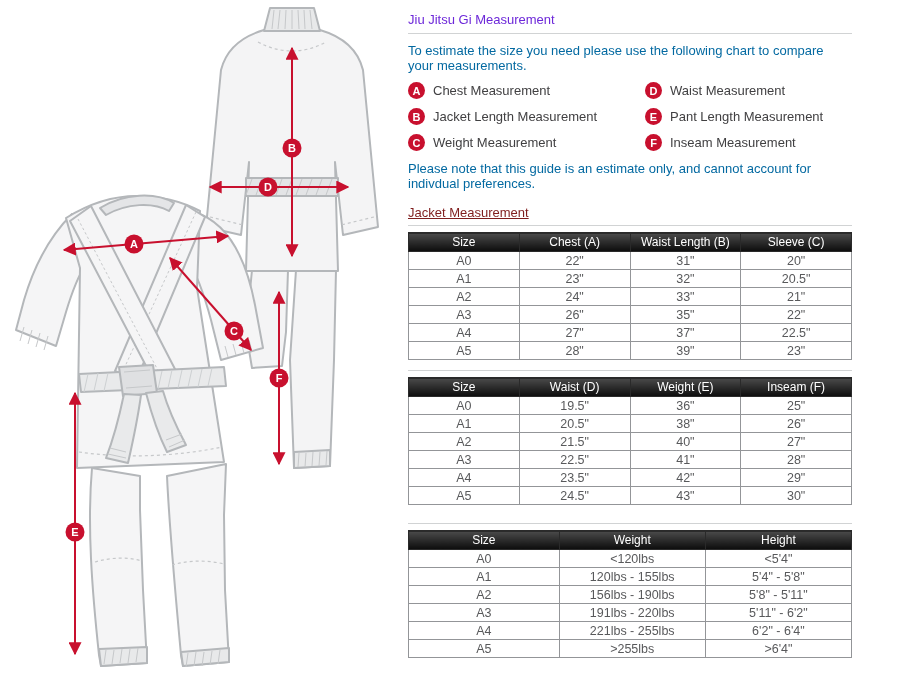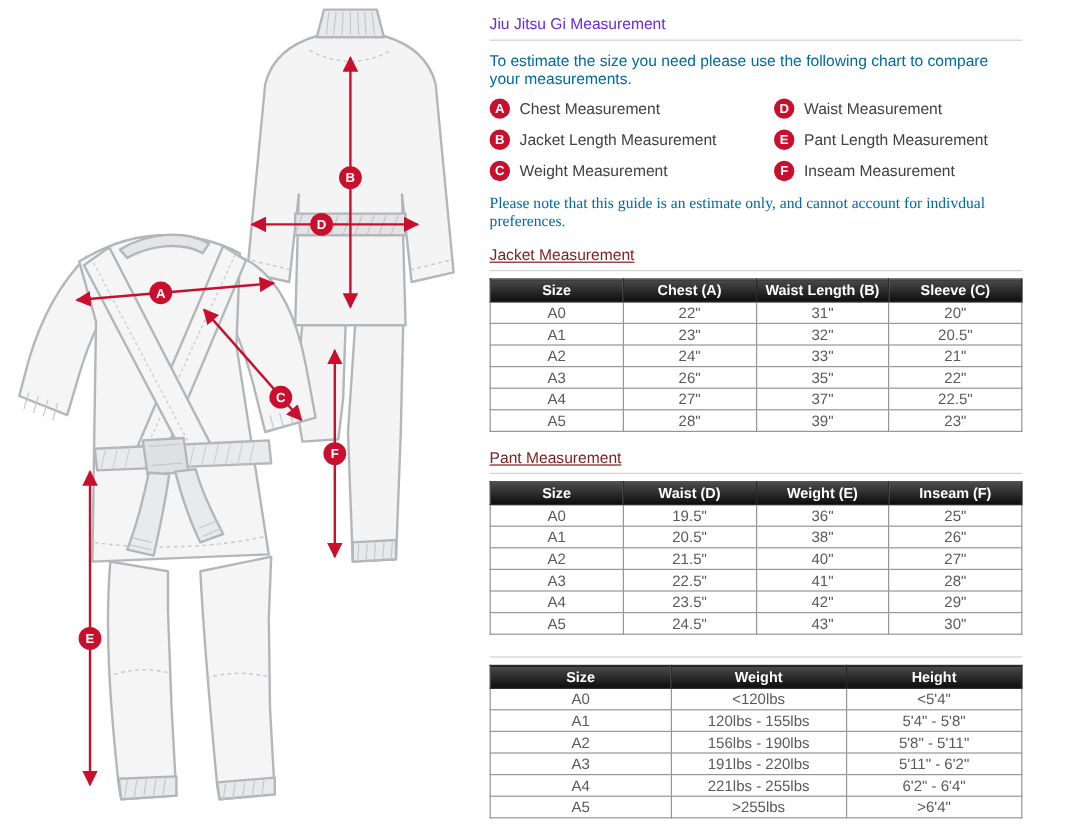--- a/index.html
+++ b/index.html
@@ -12,39 +12,39 @@
     overflow:hidden;
   }
   .illustration { position:absolute; left:0; top:0; width:400px; height:695px; }
   .content { position:absolute; left:408px; top:12px; width:444px; }
 
   .title { font-size:13px; font-weight:400; color:#6d28d9; padding-bottom:6px; }
   .divider { border:none; border-top:1px solid #d1d3d4; margin:0 0 9px 0; }
 
   .intro, .note { font-size:13px; line-height:15px; color:#0369a1; }
   .intro { margin-bottom:9px; }
-  .note  { margin:2px 0 11px 0;font-family:Liberation Serif, serif; }
+  .note  { margin:2px 0 11px 0; }
 
   .legend { display:grid; grid-template-columns:237px 1fr; row-gap:9px; margin:2px 0 10px 0; }
   .legend-item { display:flex; align-items:center; gap:8px; font-size:13px; color:#414042; }
   .badge {
     width:17px; height:17px; border-radius:50%;
     background:#c8102e; color:#fff;
     font-size:11px; font-weight:700;
     display:flex; align-items:center; justify-content:center;
     flex:0 0 17px;
   }
 
   .section-title { font-size:13px; color:#7f1d1d; padding-bottom:5px; margin-top:14px;text-decoration:underline; }
   .section-divider { border:none; border-top:1px solid #d1d3d4; margin:0 0 6px 0; }
 
   table { width:100%; border-collapse:collapse; margin-bottom:10px; table-layout:fixed; }
   th {
     background:linear-gradient(#4a4a4a, #0c0c0c);
-    color:#ffffff; font-weight:700; font-size:12px;
+    color:#ffffff; font-weight:400; font-size:12px;
     padding:2px 4px; border:1px solid #2a2a2a; height:18px;
   }
   td {
     border:1px solid #939598; text-align:center;
     font-size:12.5px; color:#58595b; padding:1px 4px; height:18px;
     white-space:nowrap; overflow:hidden;
   }
   .spacer-lg { height:8px; }
 </style>
 </head>
@@ -210,21 +210,20 @@
       </tr>
       <tr>
         <td>A5</td>
         <td>28"</td>
         <td>39"</td>
         <td>23"</td>
       </tr>
     </tbody>
   </table>
 
-  <div class="section-title">Pant Measurement</div>
   <hr class="section-divider">
   <table>
     <thead>
       <tr>
         <th>Size</th>
         <th>Waist (D)</th>
         <th>Weight (E)</th>
         <th>Inseam (F)</th>
       </tr>
     </thead>

